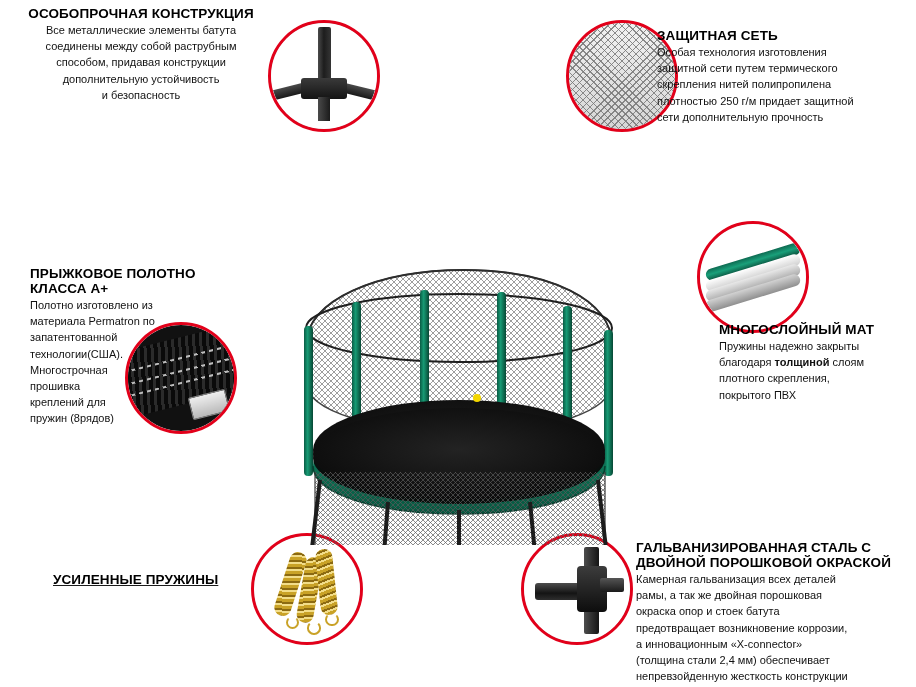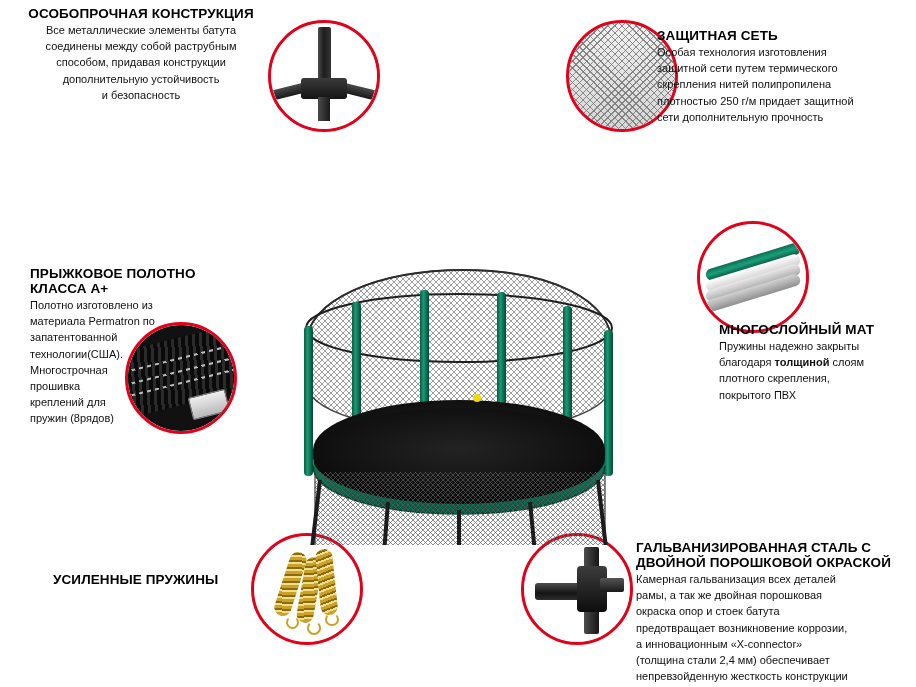--- a/index.html
+++ b/index.html
@@ -282,21 +282,21 @@
   <div class="inner">
     <div class="spring s1"></div>
     <div class="spring s2"></div>
     <div class="spring s3"></div>
     <div class="hook h1"></div>
     <div class="hook h2"></div>
     <div class="hook h3"></div>
   </div>
 </div>
 
-<div class="feature" style="left:53px; top:572px; width:290px;">
+<div class="feature" style="left:53px; top:572px; width:290px;text-decoration:underline;">
   <div class="title">УСИЛЕННЫЕ ПРУЖИНЫ</div>
 </div>
 
 <div class="badge b6" style="left:521px; top:533px; width:112px; height:112px;">
   <div class="inner">
     <div class="tube"></div>
     <div class="up"></div>
     <div class="dn"></div>
     <div class="body6"></div>
     <div class="side"></div>

